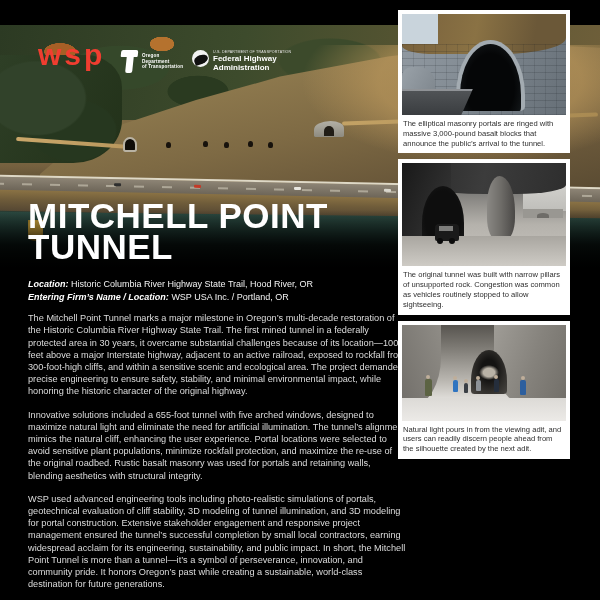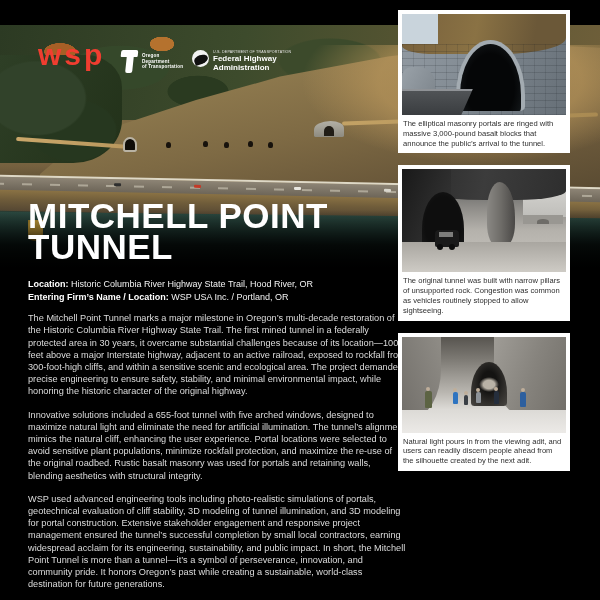--- a/index.html
+++ b/index.html
@@ -62,25 +62,25 @@
   .fhwa-circle{width:17px;height:17px;border-radius:50%;background:#f2f2f2;position:relative;overflow:hidden;margin-top:3px;flex:none;}
   .fhwa-circle::before{content:'';position:absolute;left:2px;top:5px;width:14px;height:9px;background:#101010;border-radius:50% 50% 50% 0;transform:rotate(-20deg);}
   .fhwa-dept{font-size:3.6px;color:#e8e8e8;letter-spacing:.2px;margin:3px 0 1px;}
   .fhwa-name{font-size:8px;font-weight:bold;line-height:8.5px;color:#fff;}
 
   
   .content{position:absolute;left:28px;top:200px;width:379px;z-index:6;color:#e6e6e6;}
   .title{margin:0 0 16px;color:#fff;font-size:35px;line-height:31px;font-weight:bold;letter-spacing:.5px;}
   .title span{display:block;}
   .meta{font-size:9px;line-height:12.6px;margin-bottom:9px;color:#f2f2f2;}
-  .meta .lab{font-weight:bold;color:#fff;}
+  .meta .lab{font-weight:bold;color:#fff;font-style:italic;}
   .content p{margin:0 0 11px;font-size:9.2px;line-height:12.2px;color:#dcdcdc;}
 
   
-  .cards{position:absolute;left:398px;top:10px;width:172px;display:flex;flex-direction:column;gap:12px;z-index:7;}
+  .cards{position:absolute;left:398px;top:10px;width:172px;display:flex;flex-direction:column;gap:6px;z-index:7;}
   .card{margin:0;background:#fff;padding:4px 4px 5px;box-sizing:border-box;}
   .card figcaption{margin-top:4px;padding:0 1px;font-size:7.6px;line-height:9.8px;color:#2e2e2e;}
   .ph{position:relative;width:100%;overflow:hidden;background:#888;}
   .ph>div,.ph span{position:absolute;}
   .ph1{height:101px;} .ph2{height:92px;} .ph3{height:96px;} .ph4{height:103px;}
 
   
   .p1-base{inset:0;background:linear-gradient(115deg,#939ba3 0%,#848d95 40%,#747d85 70%,#666f77 100%);}
   .p1-cliff{left:0;top:0;width:100%;height:40%;background:linear-gradient(100deg,#77603c 0%,#8a7244 45%,#6b5838 80%);border-radius:0 0 40% 20%;}
   .p1-sky{left:0;top:0;width:22%;height:30%;background:#c9d4dc;}

